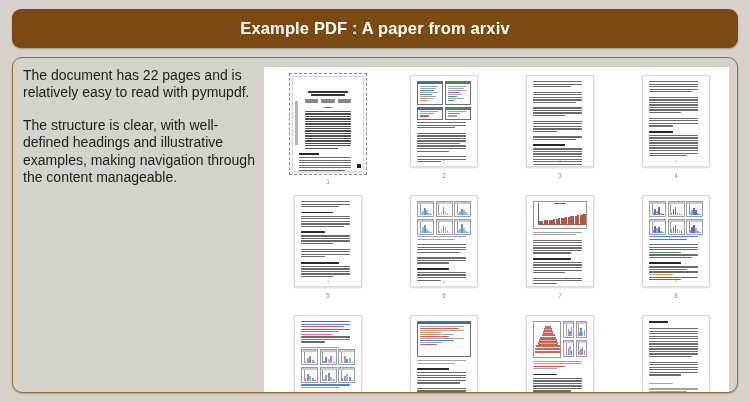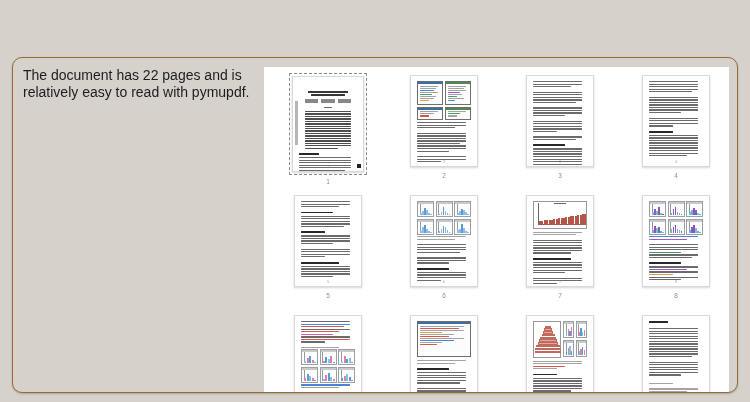--- a/index.html
+++ b/index.html
@@ -154,25 +154,29 @@
   }
   .box .ln{height:1.1px;margin-bottom:1px;}
   .box-hd{height:2px;background:#3a6ea8;margin:-1.5px -1.5px 1.5px -1.5px;}
   .box-hd.g{background:#4a8a52;}
 </style>
 </head>
 <body>
 
 <div class="slide">
 
+  <div class="header">
+    <div class="header-title">Example PDF : A paper from arxiv</div>
+  </div>
 
   <div class="panel">
 
     <div class="narrative">
       <p>The document has 22 pages and is relatively easy to read with pymupdf.</p>
+      <p>The structure is clear, with well-defined headings and illustrative examples, making navigation through the content manageable.</p>
     </div>
 
     <div class="thumbpane">
       <div class="thumb-grid">
 
         <div class="thumb-cell">
           <div class="thumb-frame selected">
             <div class="page">
               <div class="arxiv-stamp"></div>
               <div class="pg-inner">

